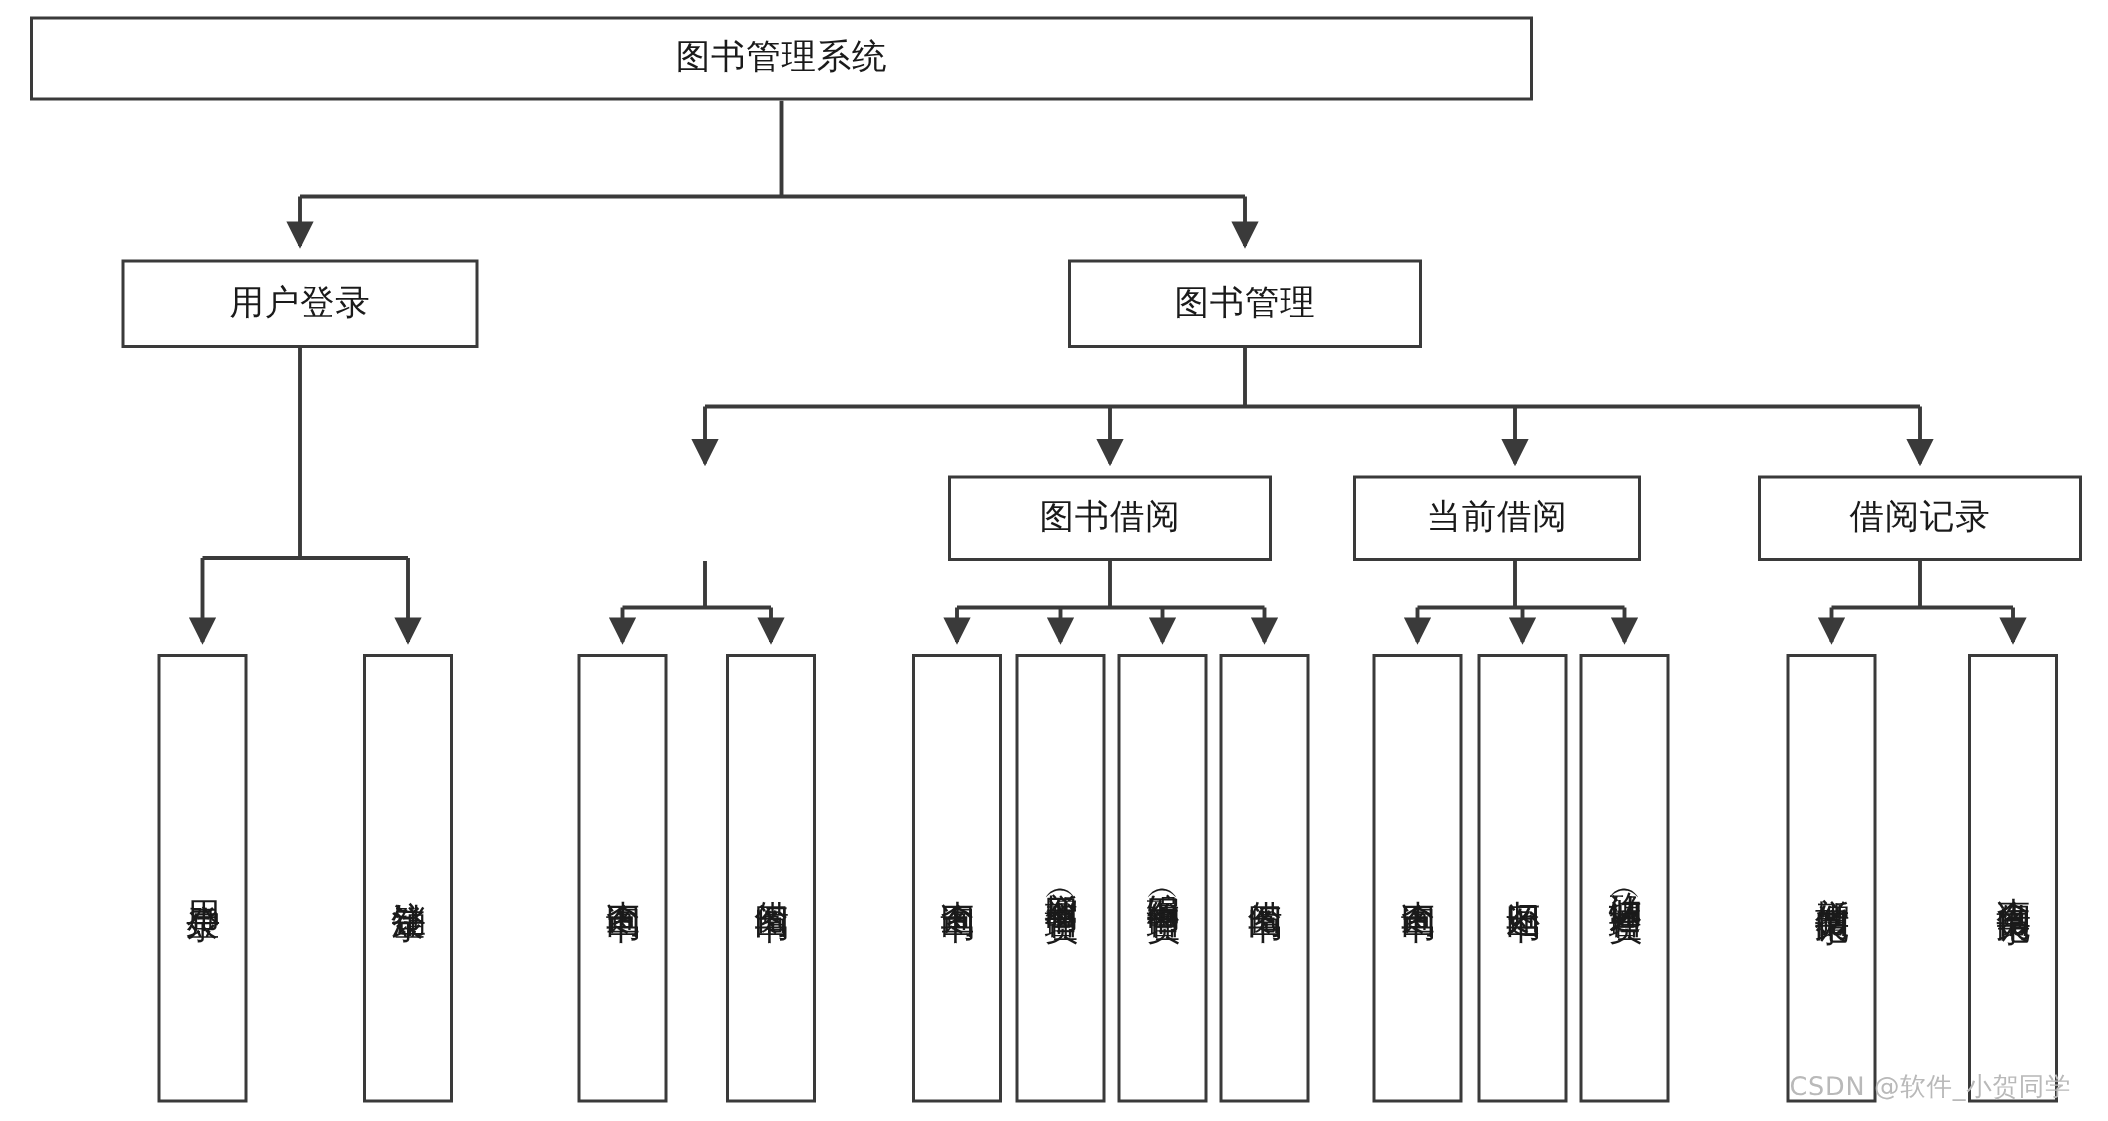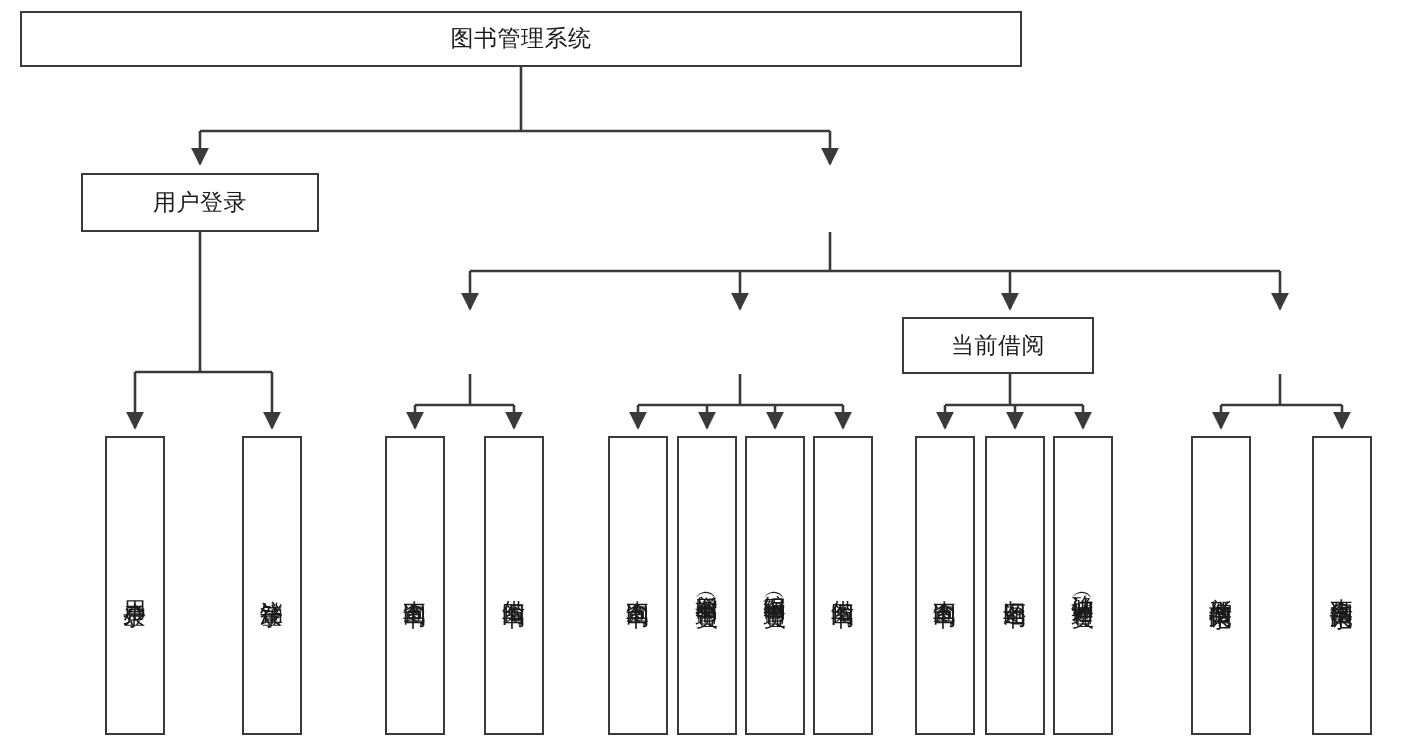--- a/index.html
+++ b/index.html
@@ -126,23 +126,32 @@
     </g>
   </svg>
 
   <div class="node horiz" style="left:20px; top:11px; width:1002px; height:56px;">
     <span class="label">图书管理系统</span>
   </div>
 
   <div class="node horiz" style="left:81px; top:173px; width:238px; height:59px;">
     <span class="label">用户登录</span>
   </div>
+  <div class="node horiz" style="left:712px; top:173px; width:236px; height:59px;">
+    <span class="label">图书管理</span>
+  </div>
 
+  <div class="node horiz" style="left:632px; top:317px; width:216px; height:57px;">
+    <span class="label">图书借阅</span>
+  </div>
   <div class="node horiz" style="left:902px; top:317px; width:192px; height:57px;">
     <span class="label">当前借阅</span>
+  </div>
+  <div class="node horiz" style="left:1172px; top:317px; width:216px; height:57px;">
+    <span class="label">借阅记录</span>
   </div>
 
   <div class="node vert" style="left:105px; top:436px; width:60px; height:299px;">
     <span class="label">用户登录</span>
   </div>
   <div class="node vert" style="left:242px; top:436px; width:60px; height:299px;">
     <span class="label">注销登录</span>
   </div>
 
   <div class="node vert" style="left:385px; top:436px; width:60px; height:299px;">
@@ -175,14 +184,15 @@
     <span class="label">确认归还（管理员）</span>
   </div>
 
   <div class="node vert" style="left:1191px; top:436px; width:60px; height:299px;">
     <span class="label">新增借阅记录</span>
   </div>
   <div class="node vert" style="left:1312px; top:436px; width:60px; height:299px;">
     <span class="label">查询借阅记录</span>
   </div>
 
+  <div class="watermark" style="left:1193px; top:713px;">CSDN @软件_小贺同学</div>
 
 </div>
 
 </body></html>

